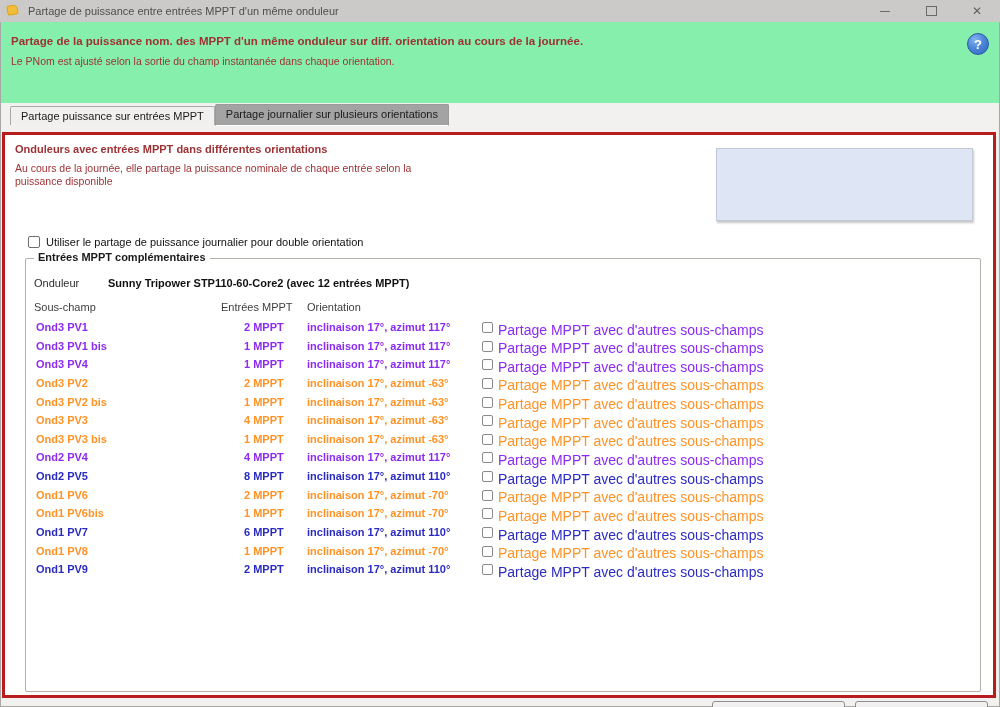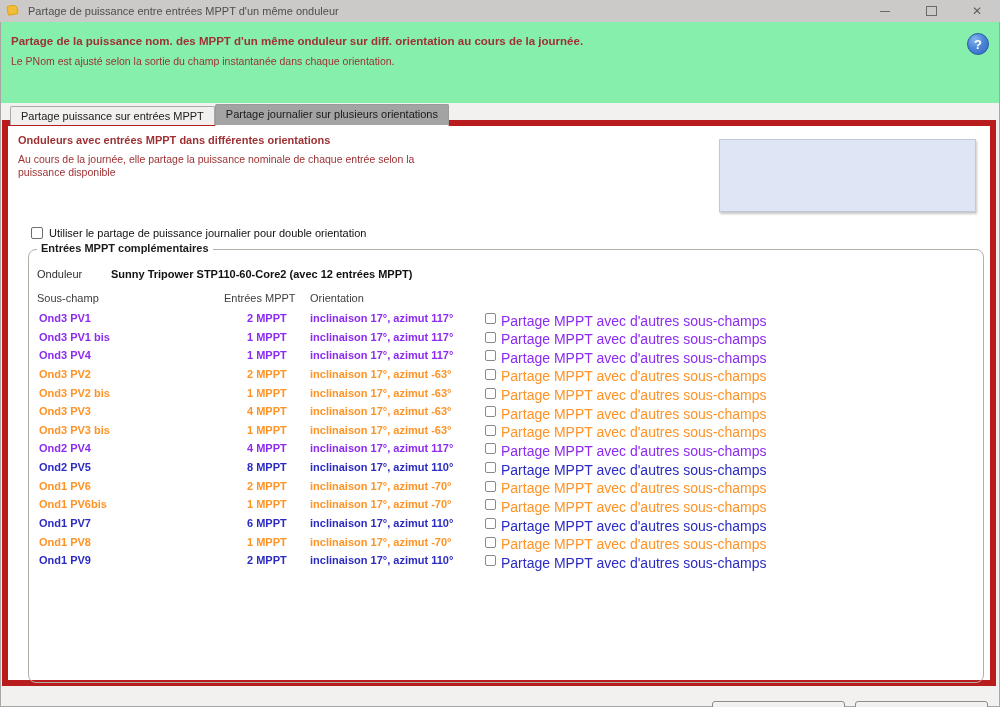--- a/index.html
+++ b/index.html
@@ -43,38 +43,38 @@
     background:#F1F0EE;border:1px solid #A9A9A9;border-bottom:none;
     height:19px;border-radius:2px 2px 0 0;
   }
   .tab.active{
     background:#a3a3a3;border:1px solid #9A9A9A;border-bottom:1px solid #FFFFFF;
     height:22px;border-radius:2px 2px 0 0;margin-bottom:-1px;position:relative;z-index:4;margin-top:33px;
   }
 
   
   .page{
-    position:absolute;left:2px;top:120px;width:994px;height:566px;
-    background:#FFFFFF;border:6px solid #b91c1c;box-sizing:border-box;z-index:2;
+    position:absolute;left:2px;top:132px;width:994px;height:566px;
+    background:#FFFFFF;border:3px solid #b91c1c;box-sizing:border-box;z-index:2;
   }
   .section-title{position:absolute;left:10px;top:8px;font-size:11px;font-weight:bold;color:#9D3134;}
   .desc{position:absolute;left:10px;top:27px;font-size:10.5px;line-height:12.8px;color:#9D3134;}
   .blue-panel{
     position:absolute;left:711px;top:13px;width:257px;height:73px;
     background:#DEE5F4;border:1px solid #C2C8D6;box-sizing:border-box;
     box-shadow:1px 2px 2px rgba(130,130,135,.45);
   }
   .chk-row{position:absolute;left:23px;top:101px;display:flex;align-items:center;font-size:11px;color:#111;}
   .checkbox{width:12px;height:12px;border:1px solid #6E6E6E;background:#fff;border-radius:2px;box-sizing:border-box;flex:0 0 auto;}
   .chk-row .checkbox{margin-right:6px;}
 
   
   .groupbox{
     position:absolute;left:20px;top:123px;width:956px;height:434px;
-    border:1px solid #B3AFA9;border-radius:8px;box-sizing:border-box;
+    border:1px solid #B3AFA9;border-radius:2px;box-sizing:border-box;
   }
   .legend{position:absolute;left:8px;top:-8px;background:#fff;padding:0 4px;font-size:11px;font-weight:bold;color:#1A1A1A;}
   .inv-row{position:absolute;left:0;top:18px;width:100%;font-size:11px;color:#2E2E2E;}
   .inv-label{position:absolute;left:8px;}
   .inv-value{position:absolute;left:82px;font-weight:bold;color:#111;}
   .col-hdr{position:absolute;left:0;top:42px;width:100%;font-size:11px;color:#3E3E3E;}
   .col-hdr .c1{position:absolute;left:8px;}
   .col-hdr .c2{position:absolute;left:195px;}
   .col-hdr .c3{position:absolute;left:281px;}
 

